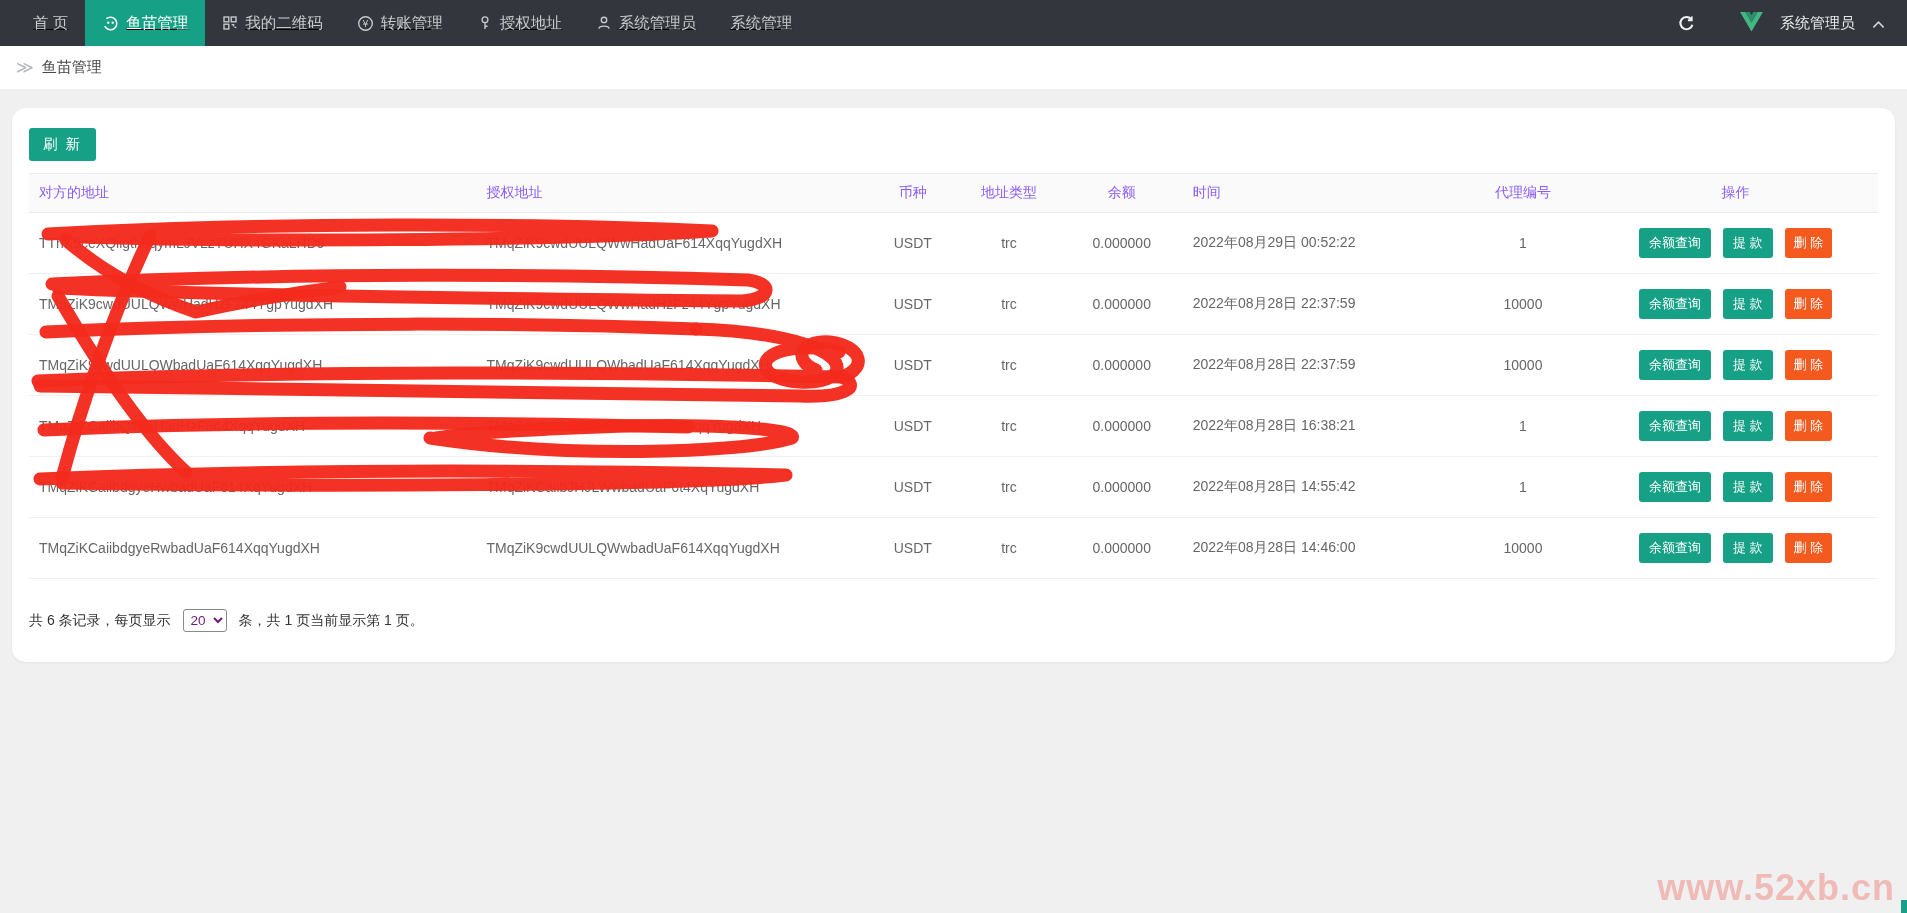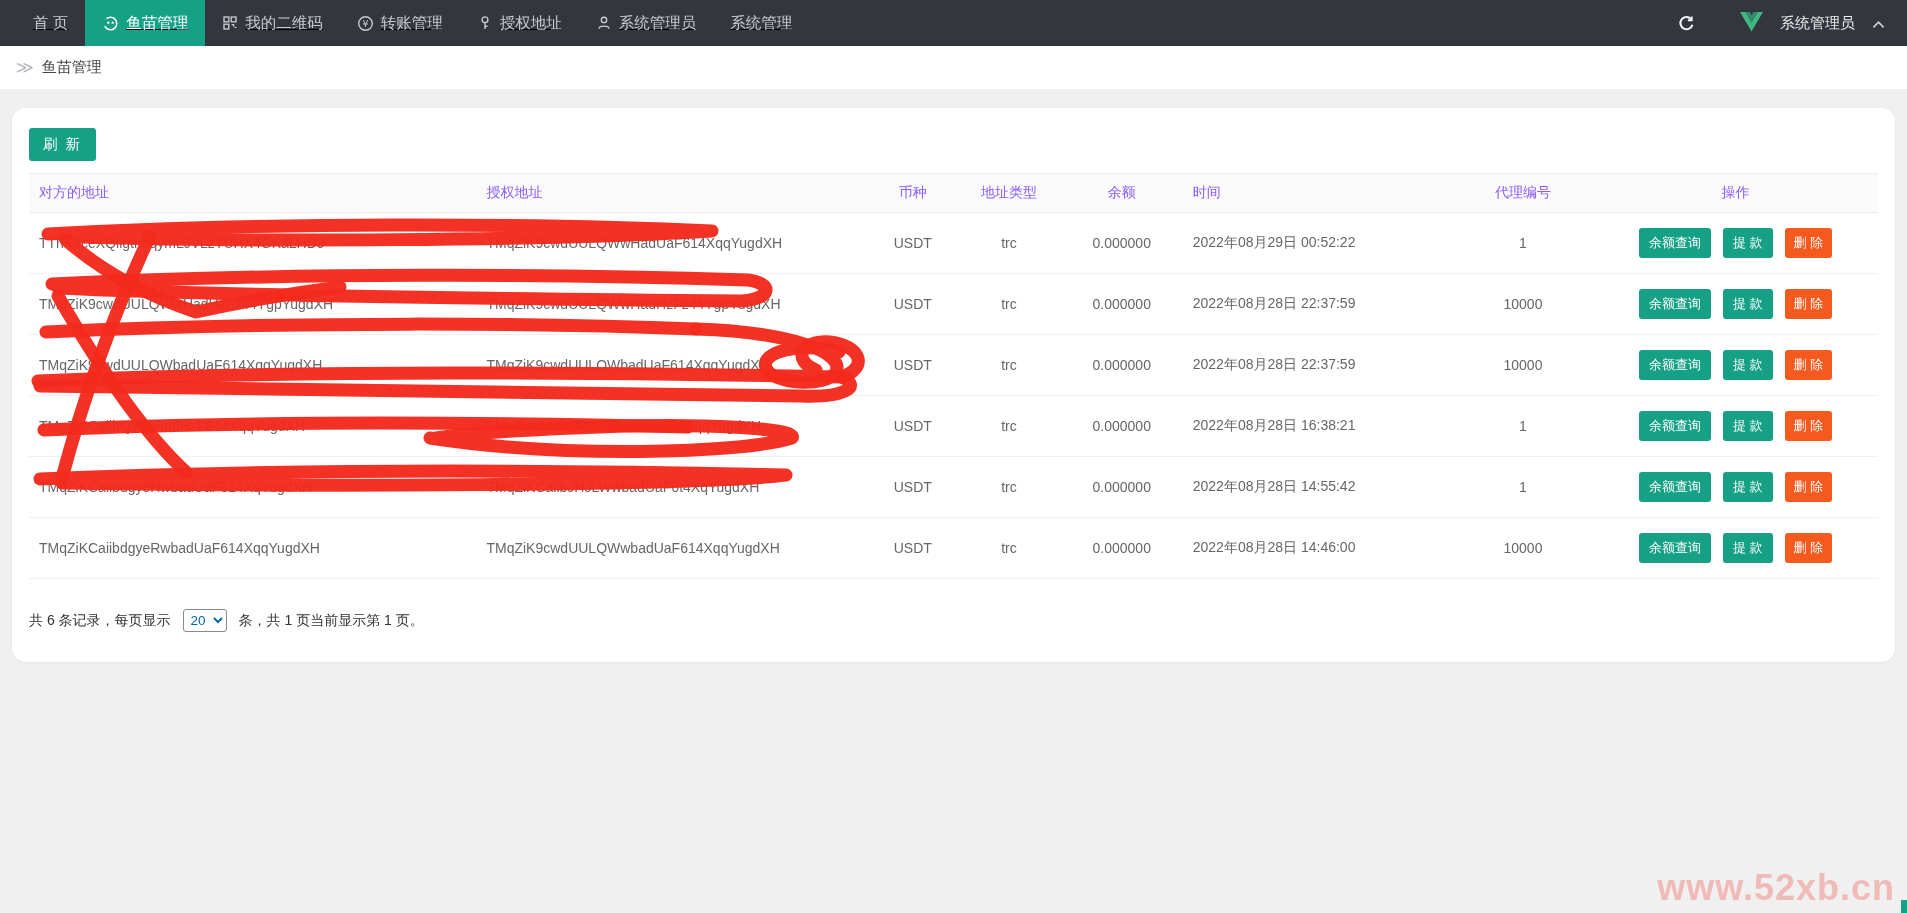--- a/index.html
+++ b/index.html
@@ -32,21 +32,21 @@
   .grid thead tr { background:#fafafa; border-top:1px solid #ebeced; border-bottom:1px solid #ebeced; }
   .grid th { font-weight:normal; color:#8b5cf6; font-size:14px; padding:10px 10px; }
   .grid td { color:#666; font-size:14px; padding:15px 10px; }
   .grid tbody tr { border-bottom:1px solid #f0f0f0; }
   .al { text-align:left; } .ac { text-align:center; }
   .addr { overflow:hidden; white-space:nowrap; text-overflow:clip; color:#6b6d6e; }
   .actions { display:flex; gap:12px; justify-content:center; }
 
   
   .pager { margin-top:30px; font-size:14px; color:#333; display:flex; align-items:center; gap:12px; }
-  .pager select { font-family:inherit; font-size:13.5px; padding:2px 3px; border:1px solid #8a8a8a; border-radius:3px; background:#fff; color:#0369a1; }
+  .pager select { font-family:inherit; font-size:13.5px; padding:2px 3px; border:1px solid #8a8a8a; border-radius:3px; background:#fff; color:#701a75; }
 
   
   .scribble { position:absolute; left:0; top:0; pointer-events:none; z-index:5; }
   .scribble path { fill:none; stroke:#f22a1c; stroke-width:13; stroke-linecap:round; stroke-linejoin:round; opacity:.96; }
 
   
   .watermark { position:fixed; right:12px; bottom:4px; font-size:36px; font-weight:bold; color:#f0a9a2; opacity:.75; letter-spacing:1px; z-index:9; }
   .corner-sliver { position:fixed; right:0; bottom:0; width:6px; height:13px; background:#16a085; z-index:9; }
 </style>
 </head>

